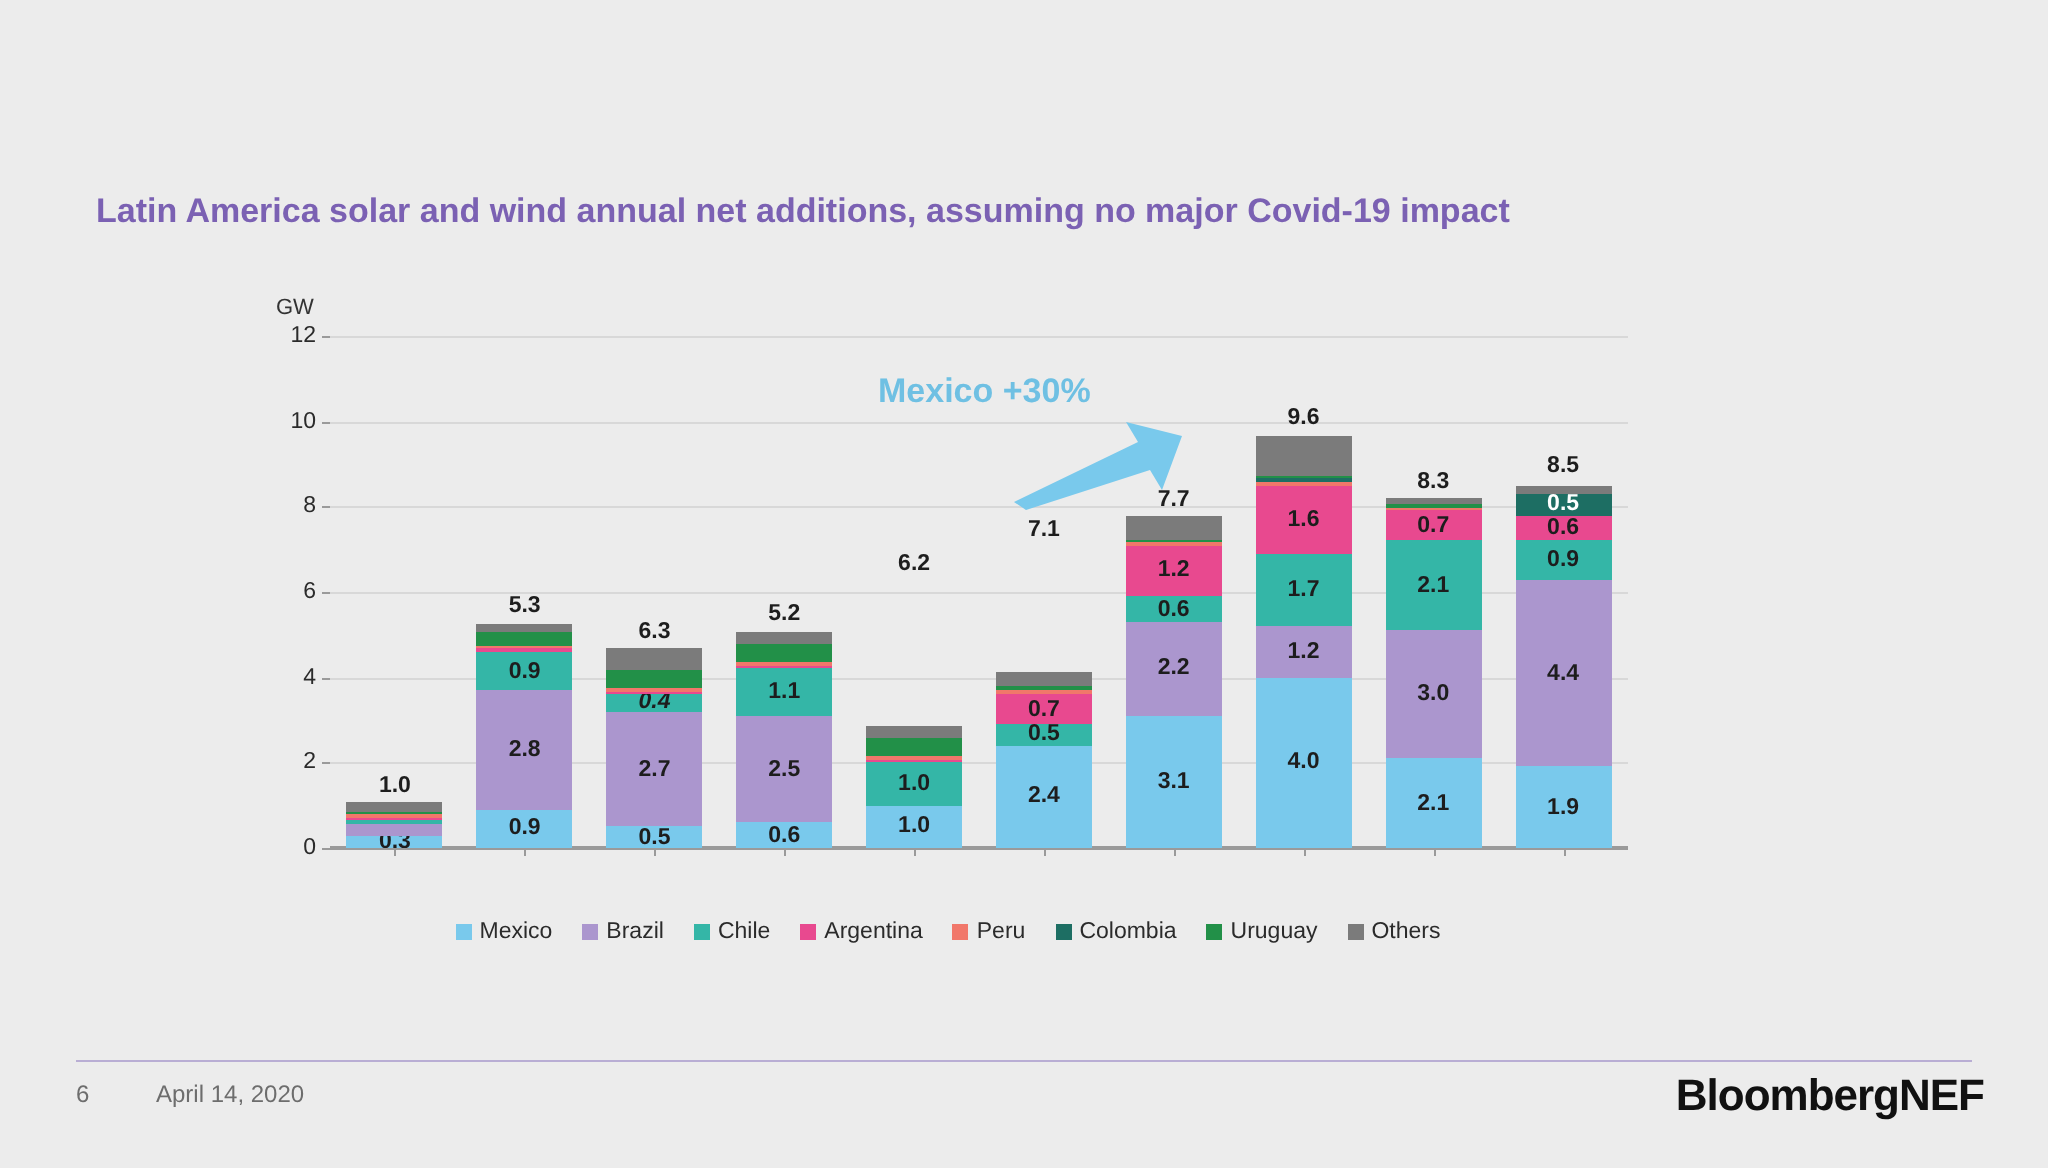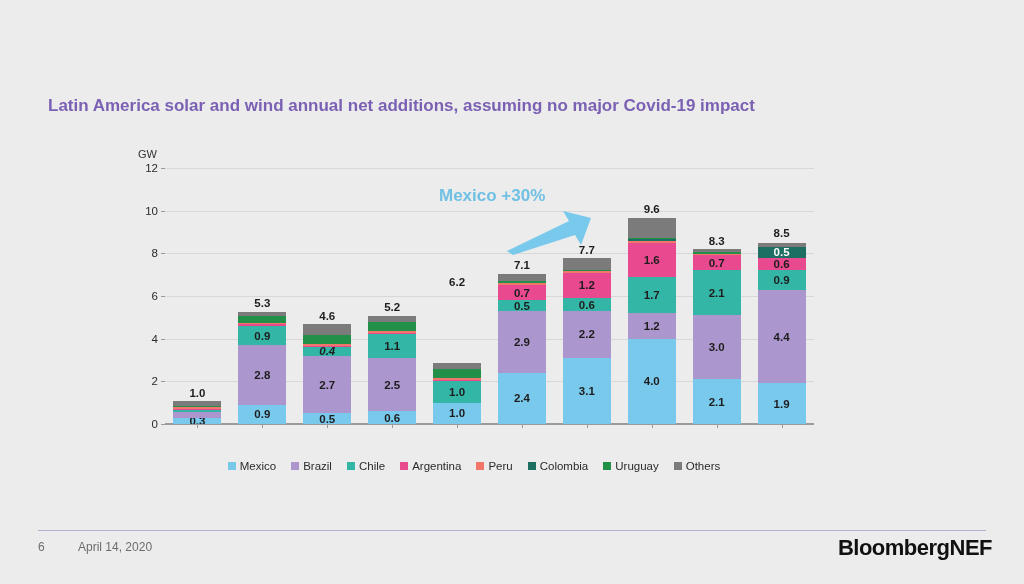--- a/index.html
+++ b/index.html
@@ -318,21 +318,21 @@
               <div class="seg" style="height: 8.53333px; background: rgb(52, 182, 167); font-style: italic;">
                 <span class="seg-label">0.4</span>
               </div>
               <div class="seg" style="height: 57.6px; background: rgb(171, 150, 206);">
                 <span class="seg-label">2.7</span>
               </div>
               <div class="seg" style="height: 10.6667px; background: rgb(121, 201, 236);">
                 <span class="seg-label">0.5</span>
               </div>
             </div>
-            <div class="bar-total" style="bottom: 102.133px;">4.6</div>
+            <div class="bar-total" style="bottom: 102.133px;">6.3</div>
             <div class="xtick-mark"></div>
           </div>
           <div class="bar-group" style="left: 203.15px;">
             <div class="bar-stack">
               <div class="seg" style="height: 6.61333px; background: rgb(123, 123, 123);"></div>
               <div class="seg" style="height: 8.96px; background: rgb(34, 144, 72);"></div>
               <div class="seg" style="height: 1.5px; background: rgb(241, 119, 106);"></div>
               <div class="seg" style="height: 1.5px; background: rgb(232, 73, 143);"></div>
               <div class="seg" style="height: 23.4667px; background: rgb(52, 182, 167);">
                 <span class="seg-label">1.1</span>
@@ -367,23 +367,20 @@
             <div class="bar-stack">
               <div class="seg" style="height: 7.25333px; background: rgb(123, 123, 123);"></div>
               <div class="seg" style="height: 1.5px; background: rgb(34, 144, 72);"></div>
               <div class="seg" style="height: 2.56px; background: rgb(241, 119, 106);"></div>
               <div class="seg" style="height: 14.9333px; background: rgb(232, 73, 143);">
                 <span class="seg-label">0.7</span>
               </div>
               <div class="seg" style="height: 10.6667px; background: rgb(52, 182, 167);">
                 <span class="seg-label">0.5</span>
               </div>
-              <div class="seg" style="height: 61.8667px; background: rgb(171, 150, 206);">
-                <span class="seg-label">2.9</span>
-              </div>
               <div class="seg" style="height: 51.2px; background: rgb(121, 201, 236);">
                 <span class="seg-label">2.4</span>
               </div>
             </div>
             <div class="bar-total" style="bottom: 153.333px;">7.1</div>
             <div class="xtick-mark"></div>
           </div>
           <div class="bar-group" style="left: 397.85px;">
             <div class="bar-stack">
               <div class="seg" style="height: 11.0933px; background: rgb(123, 123, 123);"></div>

